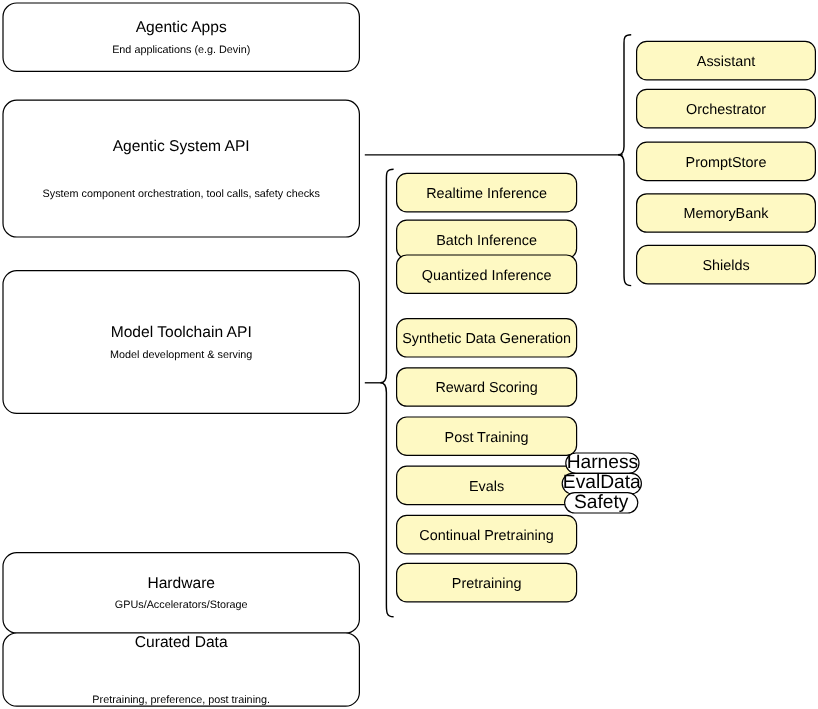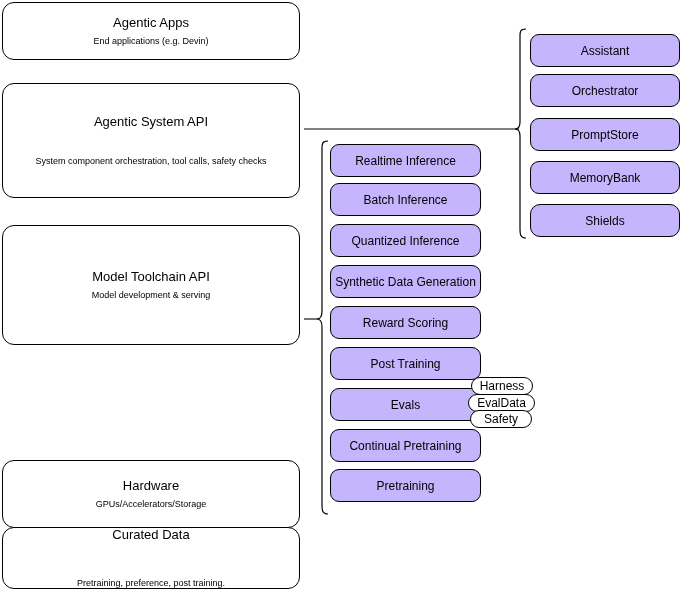--- a/index.html
+++ b/index.html
@@ -43,21 +43,21 @@
   }
   .layer-box {
     left: 2px;
     width: 298px;
   }
   .sub-box {
     box-sizing: border-box;
     position: absolute;
     border: 1px solid #000000;
     border-radius: 9px;
-    background: #c4b5fd;
+    background: #fef9c3;
     display: flex;
     align-items: center;
     justify-content: center;
     font-size: 12px;
     text-align: center;
   }
   .mid-box {
     left: 330px;
     width: 151px;
     height: 33px;
@@ -69,21 +69,21 @@
   }
   .pill {
     box-sizing: border-box;
     position: absolute;
     border: 1.4px solid #000000;
     border-radius: 999px;
     background: #ffffff;
     display: flex;
     align-items: center;
     justify-content: center;
-    font-size: 12px;
+    font-size: 16px;
     text-align: right;
     z-index: 5;
   }
   svg.connectors {
     position: absolute;
     left: 0;
     top: 0;
     width: 682px;
     height: 591px;
     pointer-events: none;
@@ -162,21 +162,21 @@
     <div class="sub-box right-box" style="top:204px;border-radius:10px;">
       <span>Shields</span>
     </div>
 
     <div class="sub-box mid-box" style="top:144px;">
       <span>Realtime Inference</span>
     </div>
     <div class="sub-box mid-box" style="top:183px;">
       <span>Batch Inference</span>
     </div>
-    <div class="sub-box mid-box" style="top:224px;justify-content:center;">
+    <div class="sub-box mid-box" style="top:212px;justify-content:center;">
       <span>Quantized Inference</span>
     </div>
     <div class="sub-box mid-box" style="top:265px;">
       <span>Synthetic Data Generation</span>
     </div>
     <div class="sub-box mid-box" style="top:306px;">
       <span>Reward Scoring</span>
     </div>
     <div class="sub-box mid-box" style="top:347px;">
       <span>Post Training</span>

